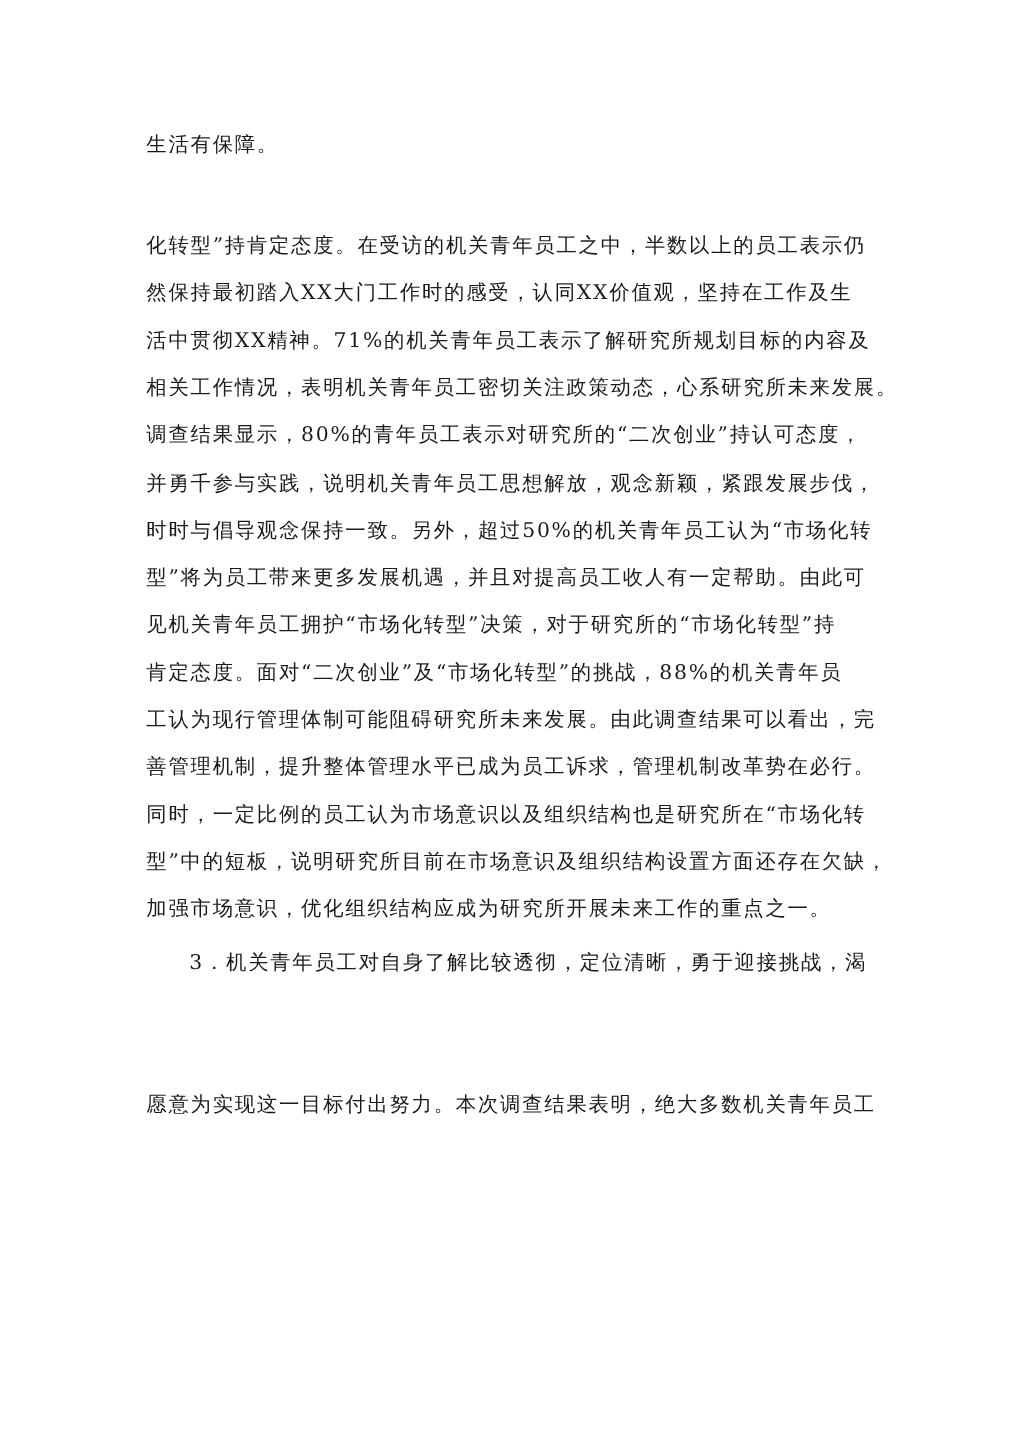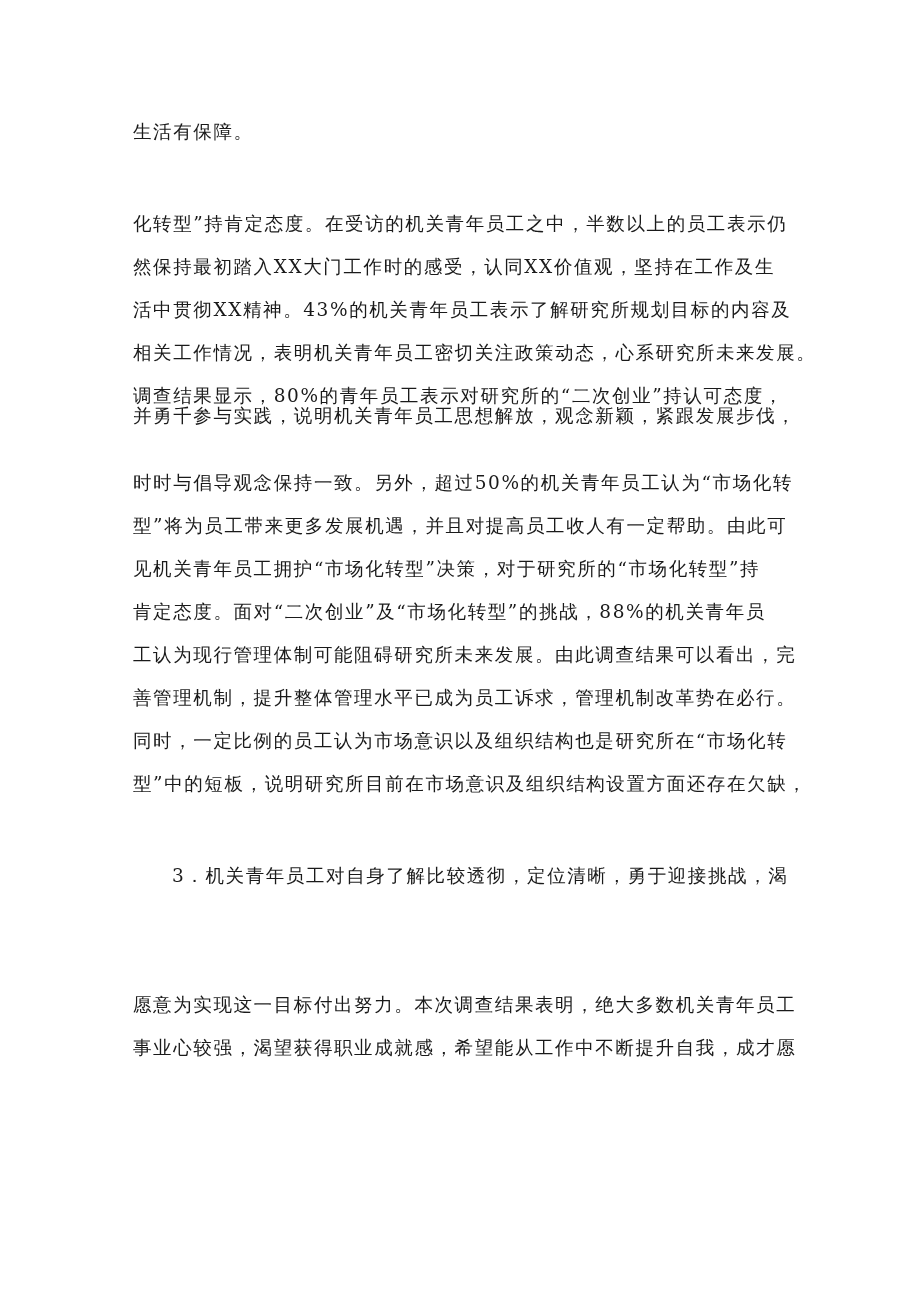--- a/index.html
+++ b/index.html
@@ -17,28 +17,28 @@
     }
     .line.indent { left: 172px; }
   </style>
 </head>
 <body>
 
 <div class="page">
   <div class="line" style="top: 120px;">生活有保障。</div>
   <div class="line" style="top: 212px;">化转型”持肯定态度。在受访的机关青年员工之中，半数以上的员工表示仍</div>
   <div class="line" style="top: 255px;">然保持最初踏入XX大门工作时的感受，认同XX价值观，坚持在工作及生</div>
-  <div class="line" style="top: 298px;">活中贯彻XX精神。43%的机关青年员工表示了解研究所规划目标的内容及</div>
+  <div class="line" style="top: 298px;">活中贯彻XX精神。71%的机关青年员工表示了解研究所规划目标的内容及</div>
   <div class="line" style="top: 341px;">相关工作情况，表明机关青年员工密切关注政策动态，心系研究所未来发展。</div>
   <div class="line" style="top: 384px; text-align: right;">调查结果显示，80%的青年员工表示对研究所的“二次创业”持认可态度，</div>
-  <div class="line" style="top: 404px; text-align: center;">并勇千参与实践，说明机关青年员工思想解放，观念新颖，紧跟发展步伐，</div>
+  <div class="line" style="top: 428px; text-align: center;">并勇千参与实践，说明机关青年员工思想解放，观念新颖，紧跟发展步伐，</div>
   <div class="line" style="top: 471px;">时时与倡导观念保持一致。另外，超过50%的机关青年员工认为“市场化转</div>
   <div class="line" style="top: 514px; text-align: center;">型”将为员工带来更多发展机遇，并且对提高员工收人有一定帮助。由此可</div>
   <div class="line" style="top: 557px;">见机关青年员工拥护“市场化转型”决策，对于研究所的“市场化转型”持</div>
   <div class="line" style="top: 600px;">肯定态度。面对“二次创业”及“市场化转型”的挑战，88%的机关青年员</div>
   <div class="line" style="top: 643px;">工认为现行管理体制可能阻碍研究所未来发展。由此调查结果可以看出，完</div>
   <div class="line" style="top: 686px;">善管理机制，提升整体管理水平已成为员工诉求，管理机制改革势在必行。</div>
   <div class="line" style="top: 729px;">同时，一定比例的员工认为市场意识以及组织结构也是研究所在“市场化转</div>
   <div class="line" style="top: 772px;">型”中的短板，说明研究所目前在市场意识及组织结构设置方面还存在欠缺，</div>
+  <div class="line" style="top: 815px;">加强市场意识，优化组织结构应成为研究所开展未来工作的重点之一。</div>
   <div class="line indent" style="top: 864px;">3．机关青年员工对自身了解比较透彻，定位清晰，勇于迎接挑战，渴</div>
   <div class="line" style="top: 993px;">愿意为实现这一目标付出努力。本次调查结果表明，绝大多数机关青年员工</div>
-  <div class="line" style="top: 1036px;">事业心较强，渴望获得职业成就感，希望能从工作中不断提升自我，成才愿</div>
 </div>
 
 </body></html>

